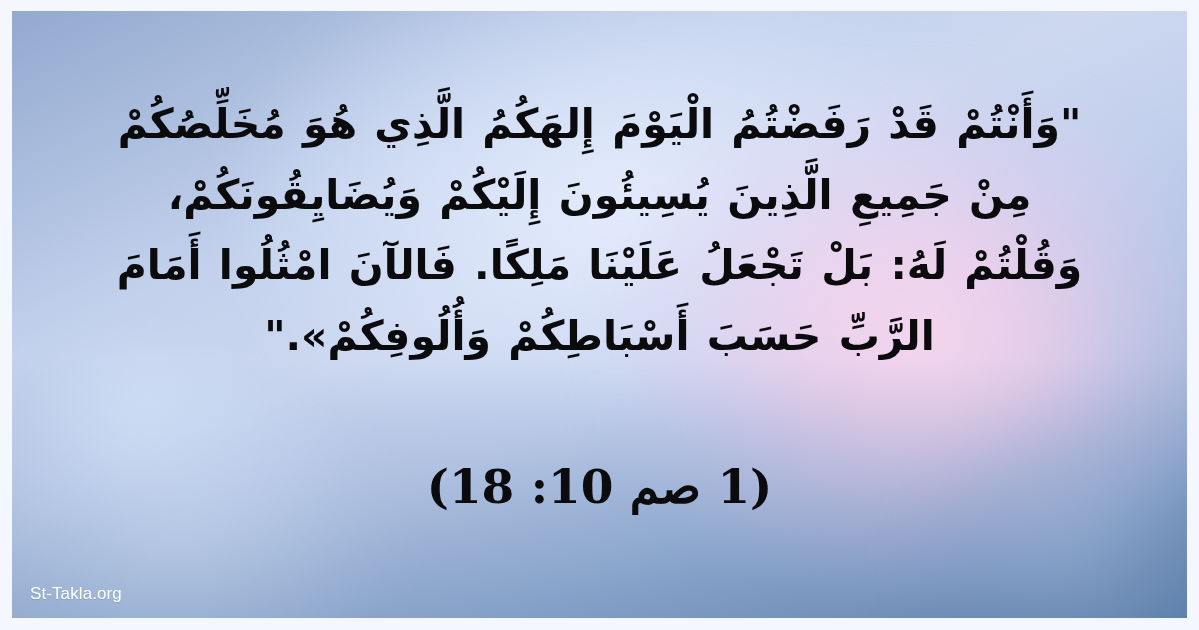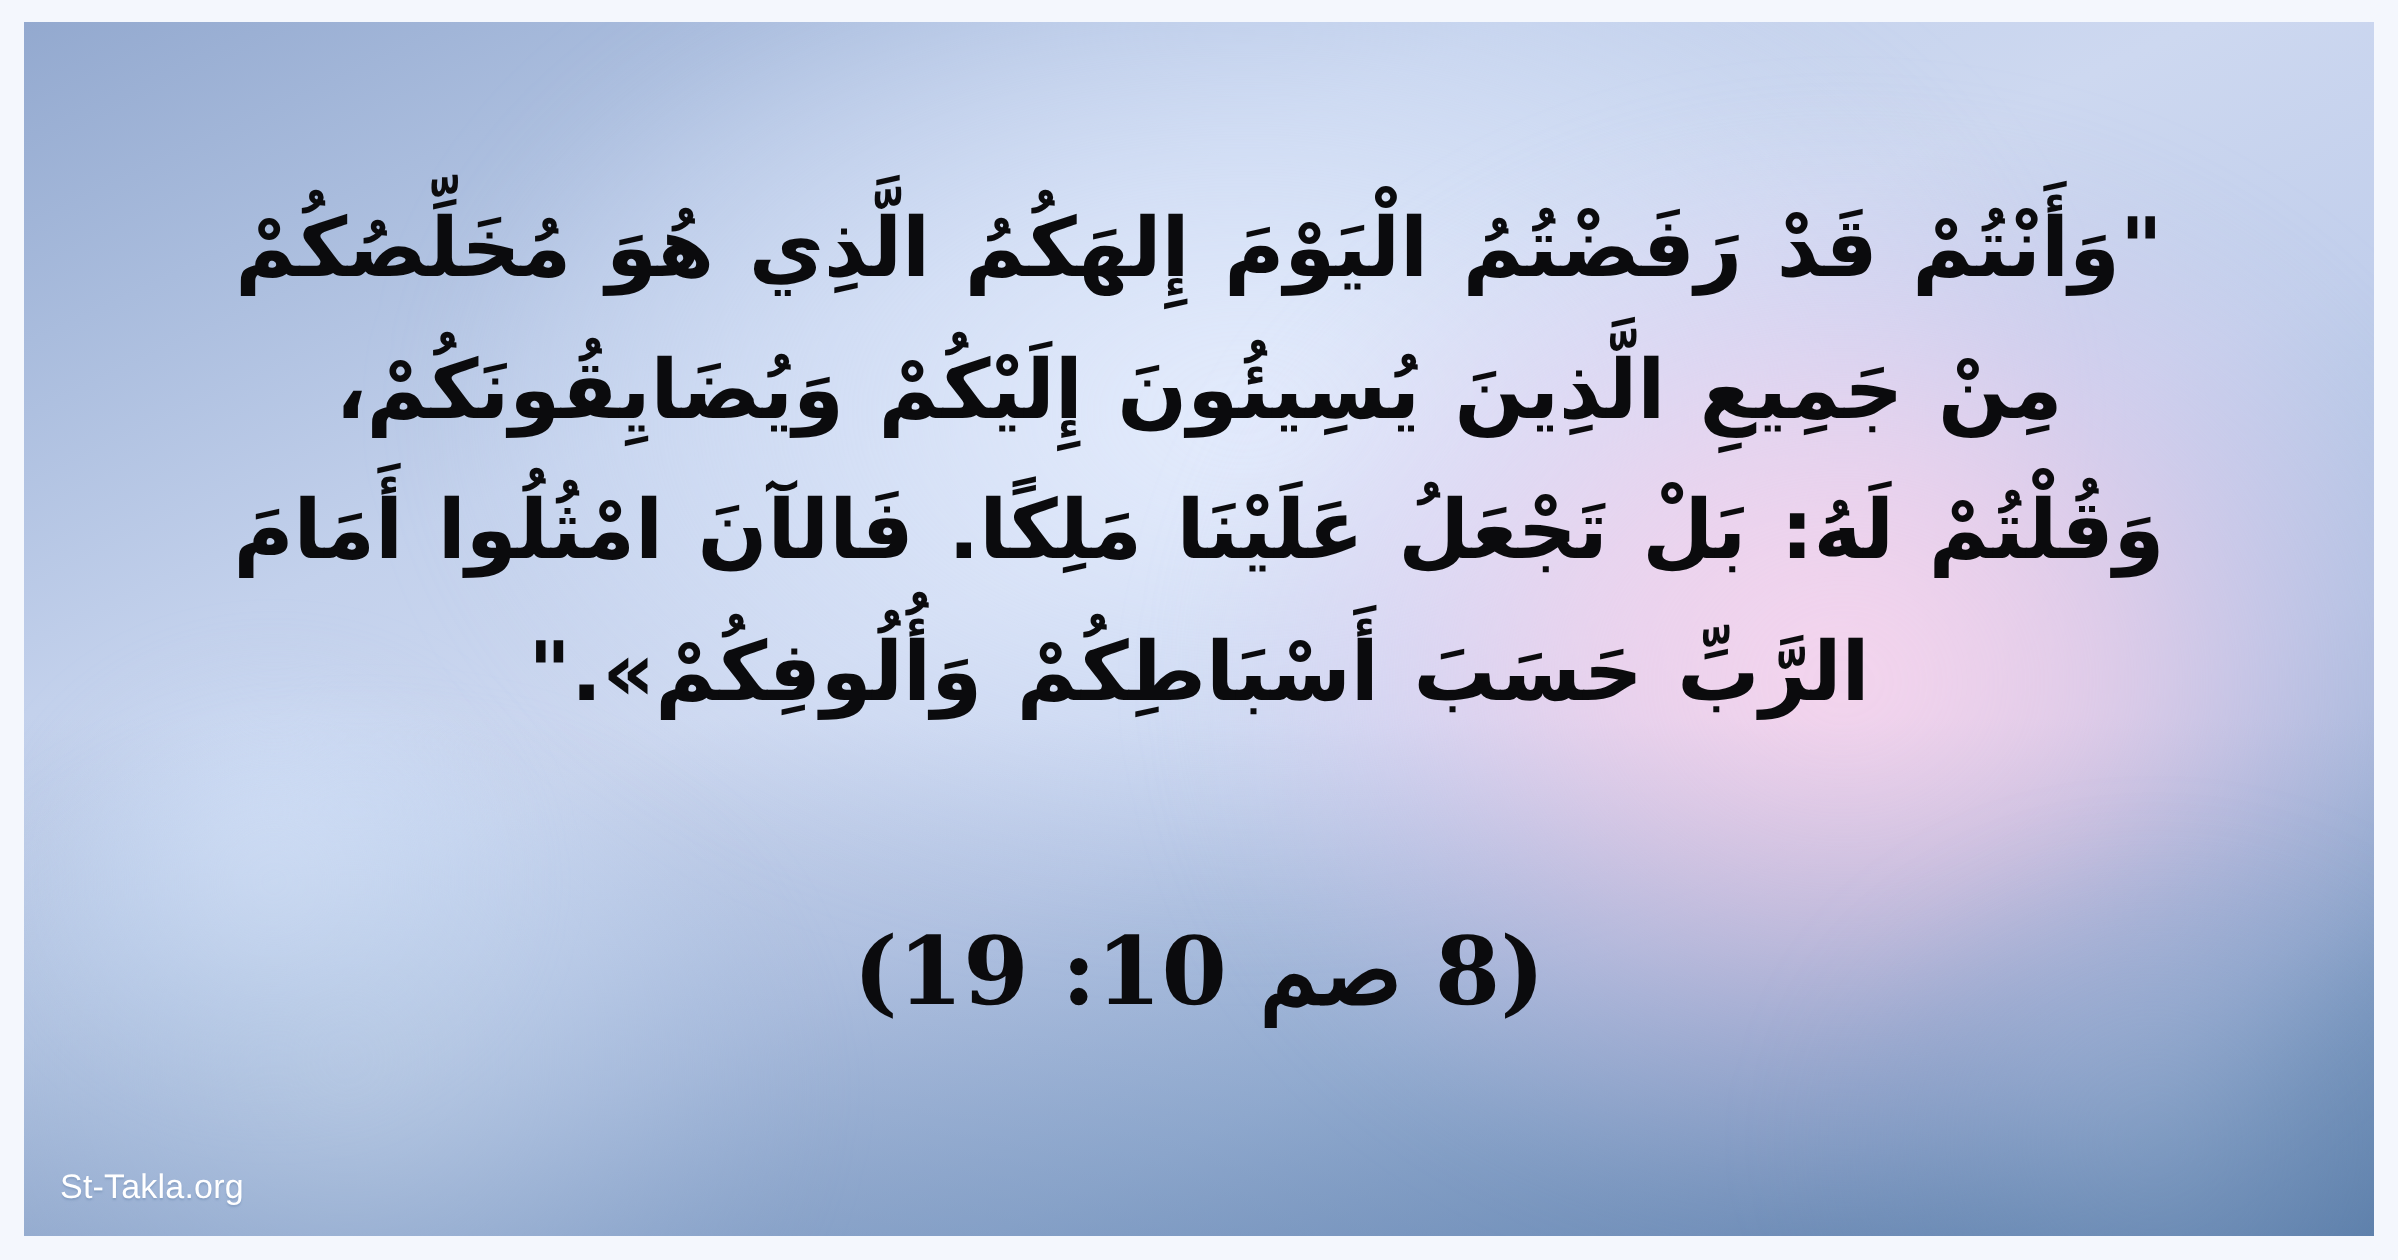--- a/index.html
+++ b/index.html
@@ -201,18 +201,18 @@
     <div class="bloom-pink"></div>
     <div class="bokeh-a"></div>
     <div class="bokeh-b"></div>
     <div class="bokeh-c"></div>
     <div class="bottom-shade"></div>
 
     <div id="verse-block">
       <p id="verse-text">"وَأَنْتُمْ قَدْ رَفَضْتُمُ الْيَوْمَ إِلهَكُمُ الَّذِي هُوَ مُخَلِّصُكُمْ مِنْ جَمِيعِ الَّذِينَ يُسِيئُونَ إِلَيْكُمْ وَيُضَايِقُونَكُمْ، وَقُلْتُمْ لَهُ: بَلْ تَجْعَلُ عَلَيْنَا مَلِكًا. فَالآنَ امْثُلُوا أَمَامَ الرَّبِّ حَسَبَ أَسْبَاطِكُمْ وَأُلُوفِكُمْ»."</p>
     </div>
 
-    <p id="verse-reference">(8 صم 10: 19)</p>
+    <p id="verse-reference">(1 صم 10: 18)</p>
 
     <div id="watermark">St-Takla.org</div>
 
   </div>
 </div>
 
 </body></html>

